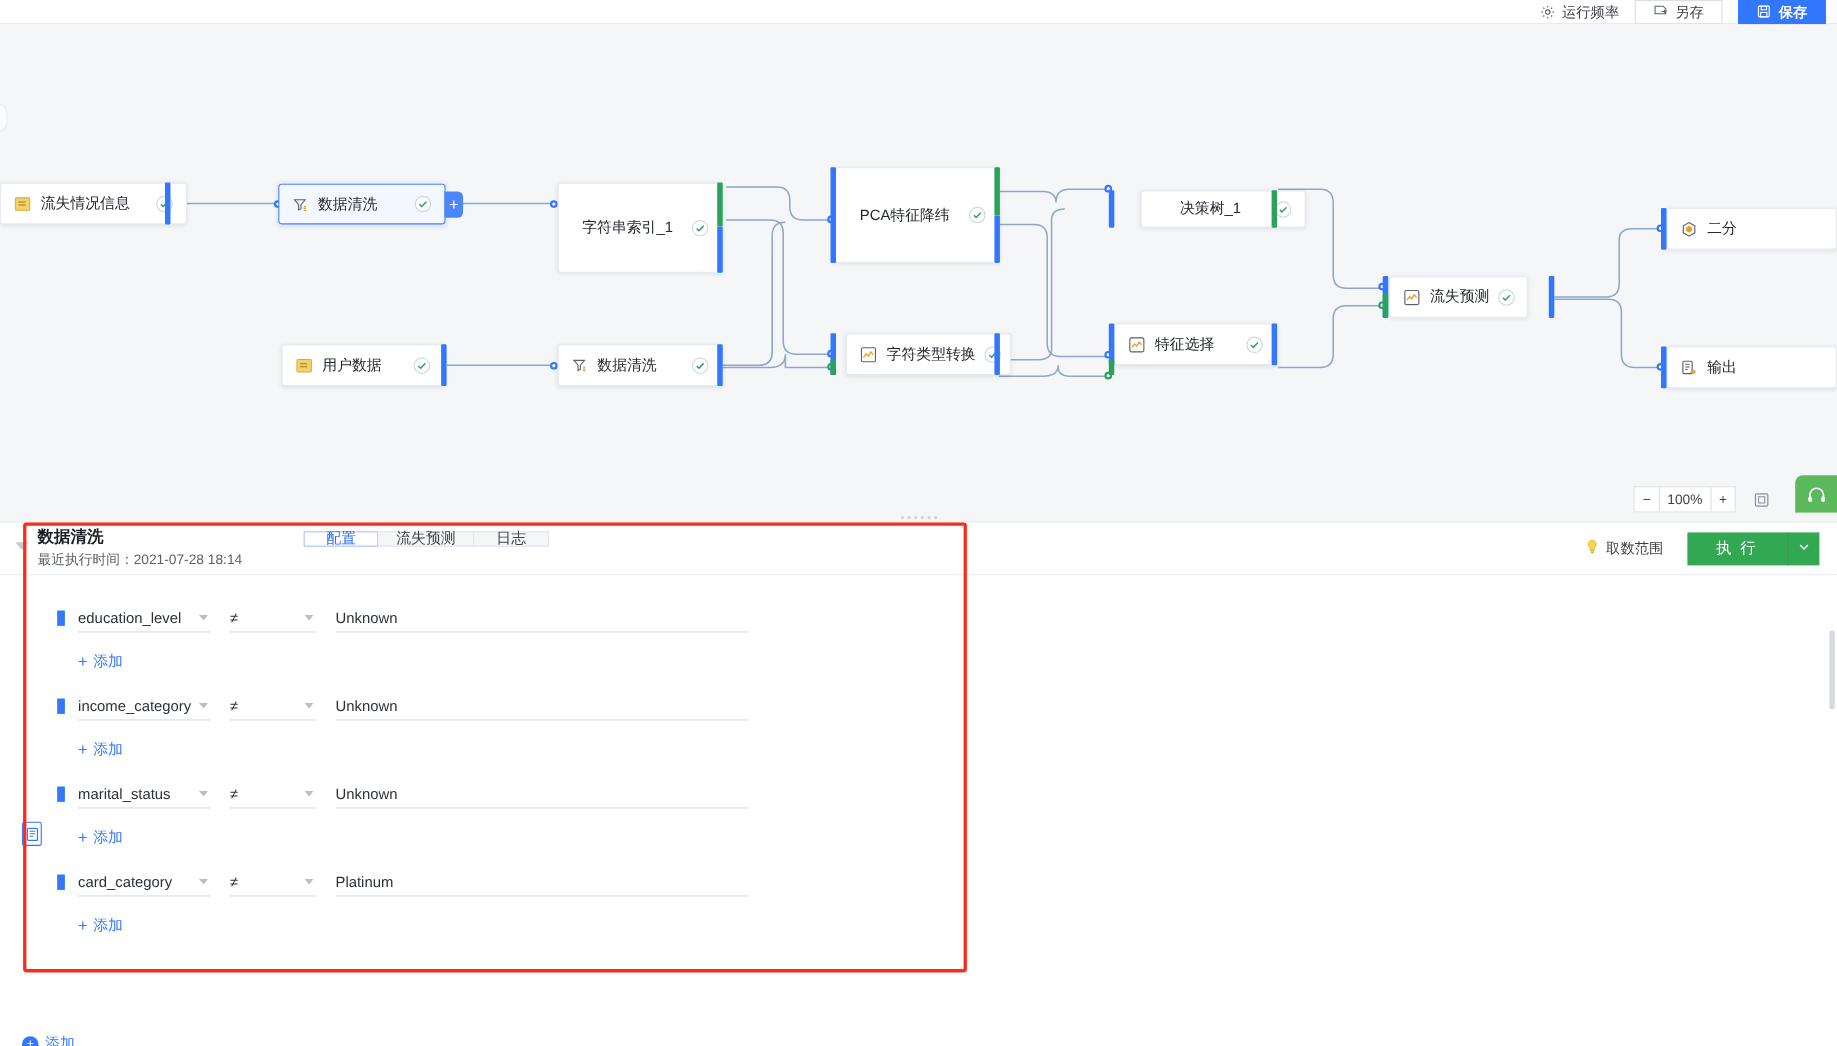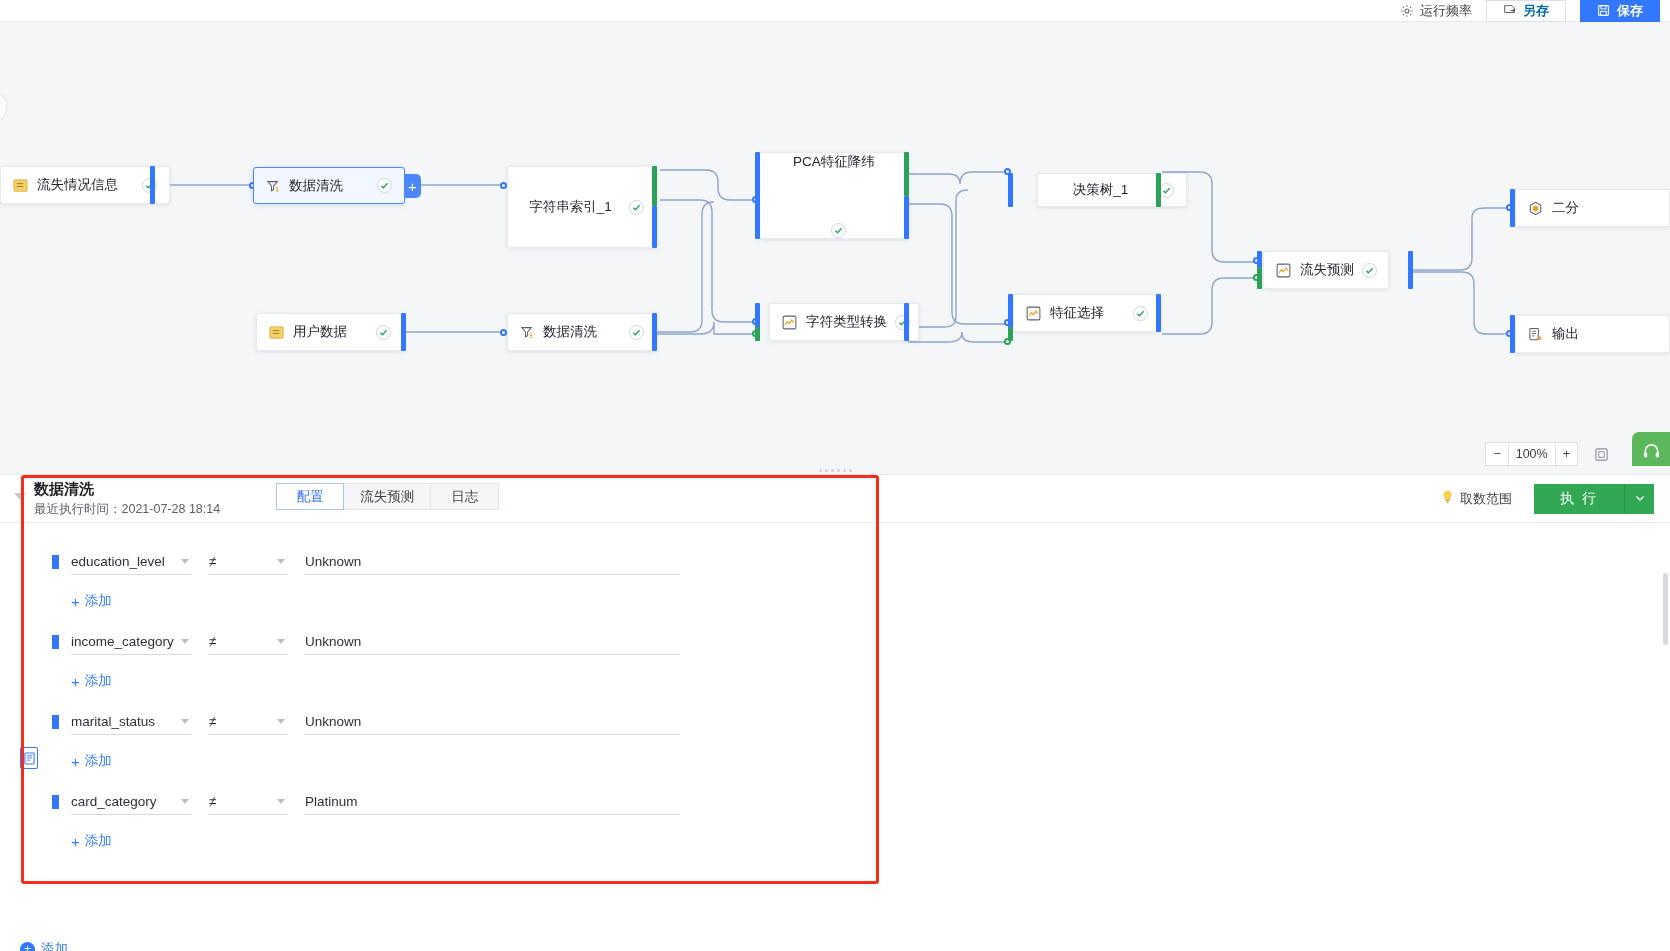--- a/index.html
+++ b/index.html
@@ -21,22 +21,22 @@
   }
   .tb-item {
     display: flex; align-items: center; gap: 6px;
     font-size: 13px; color: #3c3f45;
     margin-left: 18px;
     white-space: nowrap;
   }
   .tb-btn {
     display: flex; align-items: center; gap: 7px;
     font-size: 13px; height: 22px; padding: 0 16px;
-    border: 1px solid #dcdfe6; background: #fff; color: #0369a1;
-    margin-left: 14px; cursor: pointer; font-weight: bold;
+    border: 1px solid #dcdfe6; background: #fff; color: #404040;
+    margin-left: 14px; cursor: pointer;
   }
   .tb-btn.primary {
     background: #3377ff; border-color: #3377ff; color: #fff; font-weight: bold;
   }
   .ico { display: inline-flex; align-items: center; justify-content: center; }
 
   
   .canvas {
     position: absolute; top: 22px; left: 0; width: 1670px; height: 452px;
     background: #f5f6f8;
@@ -140,21 +140,21 @@
     border-left: 6px solid transparent; border-right: 6px solid transparent;
     border-top: 7px solid #c4c9d1;
   }
   .ph-title-wrap { margin-left: 34px; }
   .ph-title { font-size: 15px; font-weight: bold; color: #1c1f25; line-height: 17px; }
   .ph-sub { font-size: 12.5px; color: #5b6169; margin-top: 4px; }
   .tabs {
     display: flex; margin-left: 56px; align-self: flex-start; margin-top: 8px;
   }
   .tab {
-    height: 27px; min-width: 68px; padding: 0 16px;
+    height: 14px; min-width: 68px; padding: 0 16px;
     display: flex; align-items: center; justify-content: center;
     font-size: 13.5px; color: #3c3f45;
     background: #f5f6f8; border: 1px solid #e2e5ea; border-left: none;
     cursor: pointer;
   }
   .tab:first-child { border-left: 1px solid #a9c4f5; }
   .tab.active {
     background: #ffffff; color: #2f6fed;
     border-color: #a9c4f5; border-left: 1px solid #a9c4f5;
   }
@@ -345,21 +345,21 @@
       <span class="chk">
           <svg width="9" height="9" viewBox="0 0 10 10">
             <path d="M1.5 5.2L3.8 7.5L8.5 2.6" fill="none" stroke="#2aa25a" stroke-width="1.5"></path>
           </svg>
         </span>
     </div>
     <div class="port-bar green" style="left:652px; top:144px; height:40px;"></div>
     <div class="port-bar blue" style="left:652px; top:184px; height:42px;"></div>
 
     <div class="dot" style="left:752px; top:174px;"></div>
-    <div class="node" style="left:759px; top:130px; width:150px; height:87px;flex-direction:column;">
+    <div class="node" style="left:759px; top:130px; width:150px; height:87px;">
       <span class="nlabel ctr">PCA特征降纬</span>
       <span class="chk">
           <svg width="9" height="9" viewBox="0 0 10 10">
             <path d="M1.5 5.2L3.8 7.5L8.5 2.6" fill="none" stroke="#2aa25a" stroke-width="1.5"></path>
           </svg>
         </span>
     </div>
     <div class="port-bar blue" style="left:755px; top:130px; height:87px;"></div>
     <div class="port-bar green" style="left:904px; top:130px; height:44px;"></div>
     <div class="port-bar blue" style="left:904px; top:174px; height:43px;"></div>

